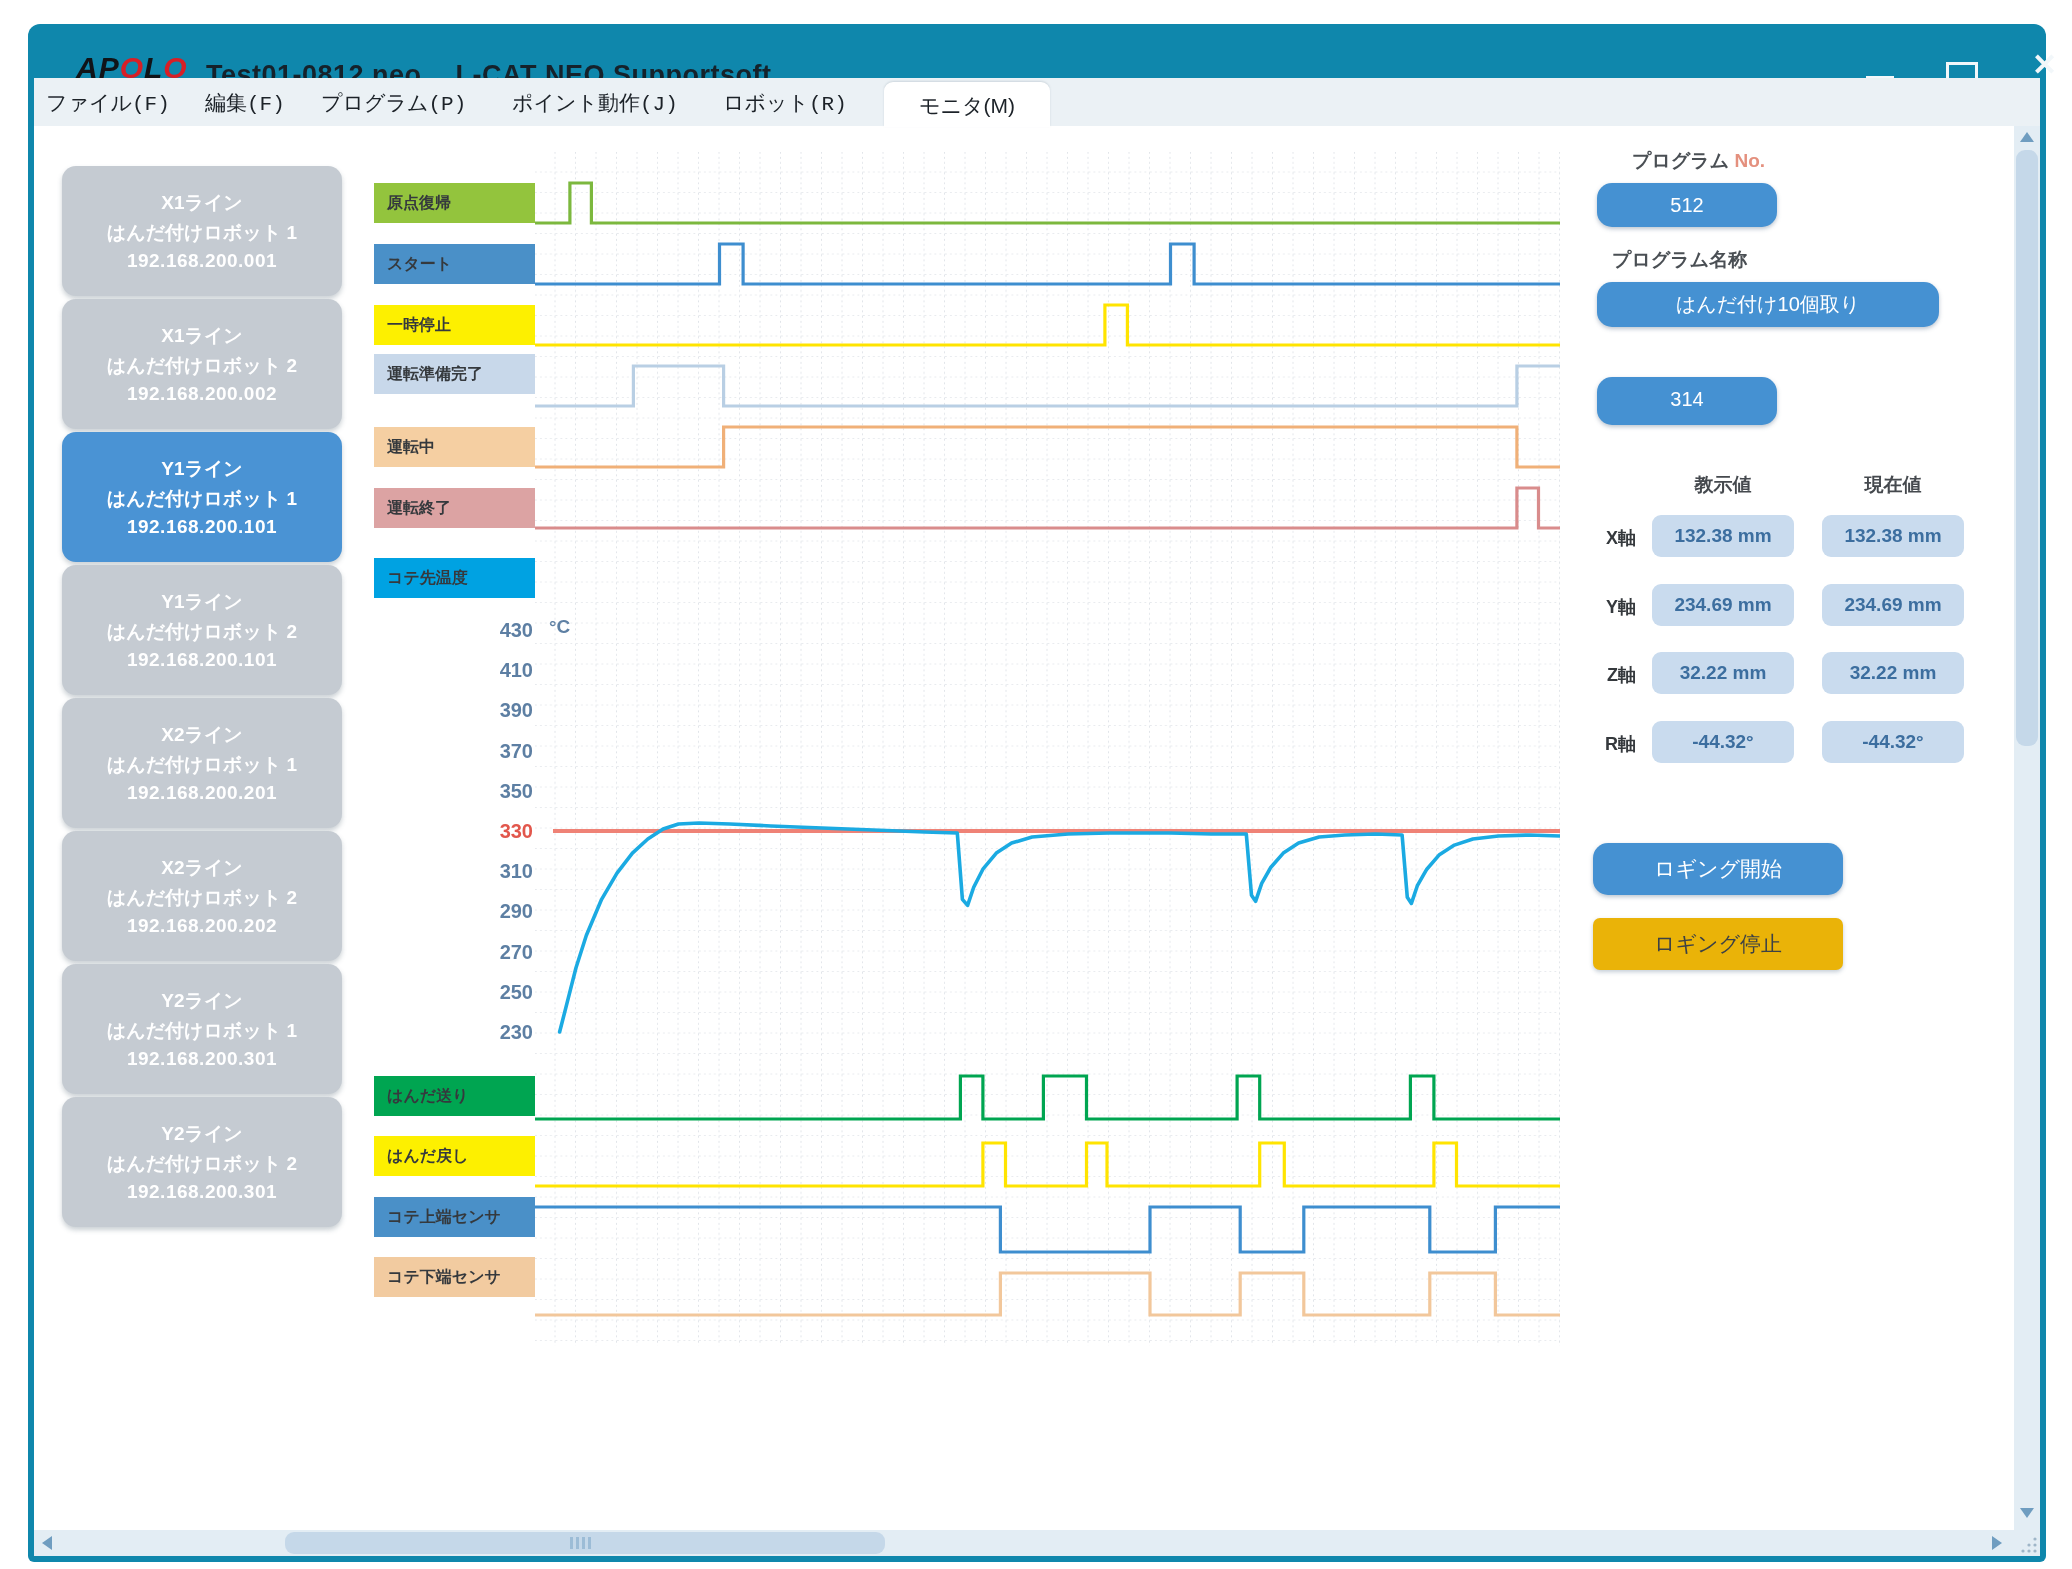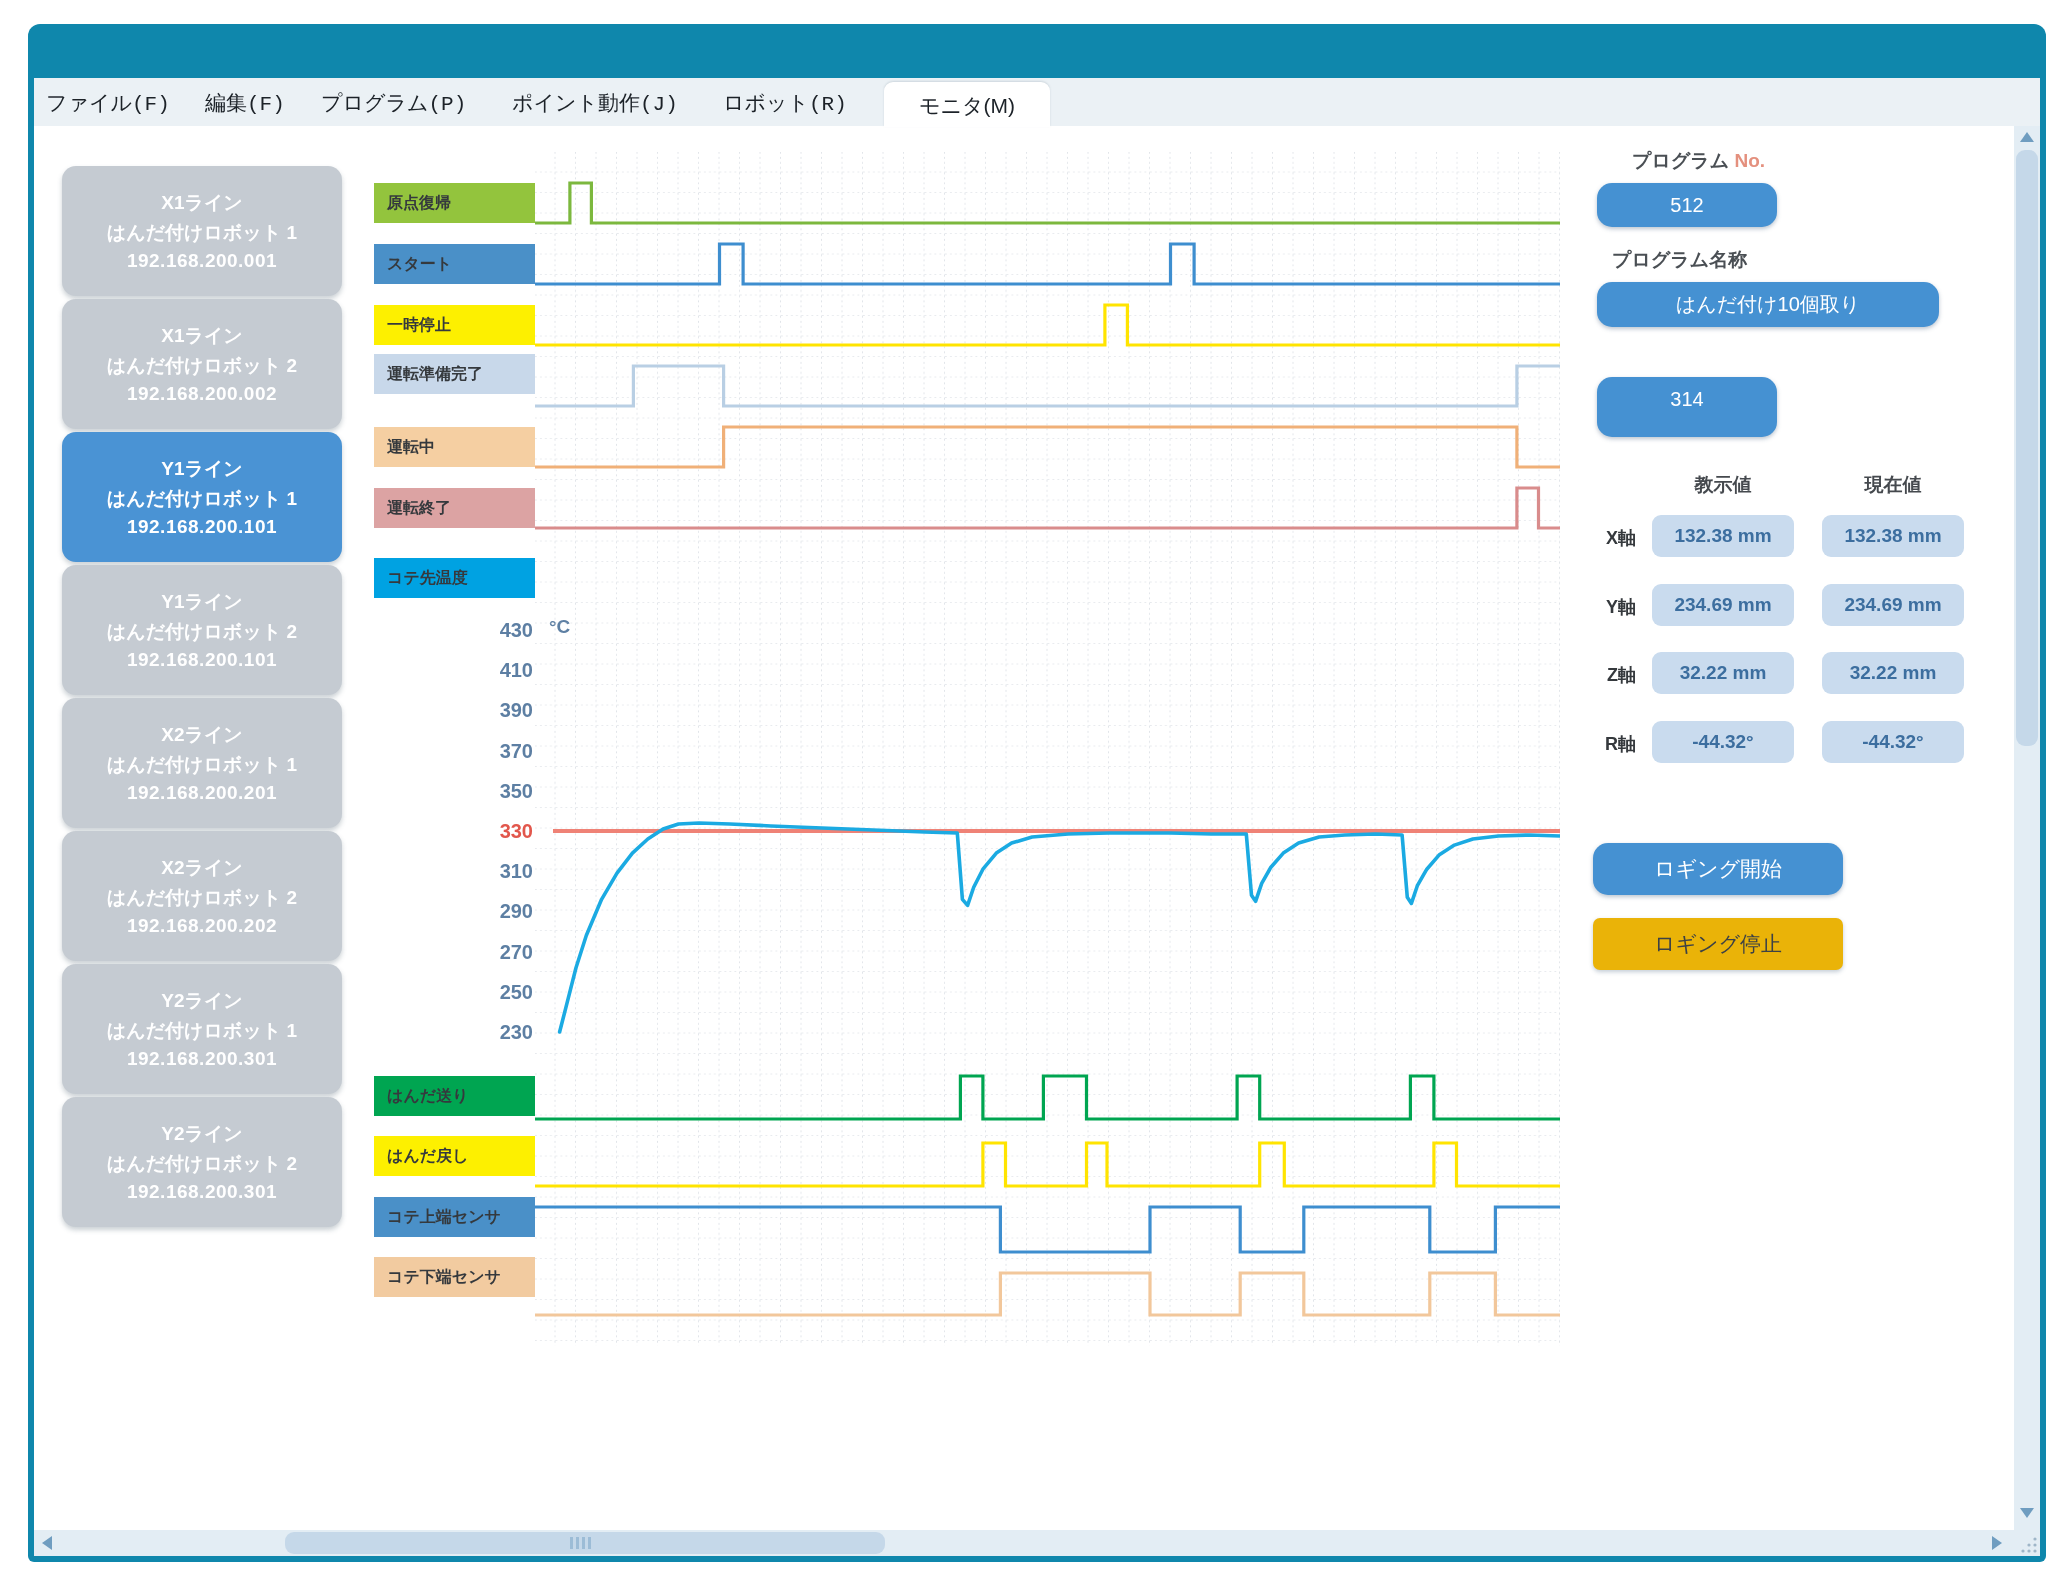--- a/index.html
+++ b/index.html
@@ -65,20 +65,32 @@
   .corner{position:absolute;left:2014px;top:1530px;width:26px;height:26px;background:#e3edf4;}
   .corner svg{position:absolute;right:2px;bottom:2px;}
 </style>
 </head>
 <body>
 
 <div id="app">
 
   <div class="win"></div>
 
+  <div class="titlebar">
+    <div class="logo">
+      <div class="main"><span class="blk">AP</span><span class="red">O</span><span class="blk">L</span><span class="red">O</span></div>
+      <div class="sub">APOLLO SEIKO</div>
+    </div>
+    <div class="title">
+      <span>Test01-0812.neo</span><span class="gap"></span><span>L-CAT NEO Supportsoft</span>
+    </div>
+    <div class="winbtn abs minbar"></div>
+    <div class="winbtn abs maxrect"></div>
+    <div class="winbtn abs closex">✕</div>
+  </div>
 
   <div class="menubar">
       <div class="menuitem" style="left: 12px;">ファイル(F)</div>
       <div class="menuitem" style="left: 171px;">編集(F)</div>
       <div class="menuitem" style="left: 287px;">プログラム(P)</div>
       <div class="menuitem" style="left: 478px;">ポイント動作(J)</div>
       <div class="menuitem" style="left: 689px;">ロボット(R)</div>
     </div>
   <div class="tab-active">モニタ(M)</div>
 
@@ -170,21 +182,21 @@
         <path d="M0 1163 H465.4 V1121 H615.0 V1163 H705.2 V1121 H768.8 V1163 H894.8 V1121 H960.4 V1163 H1025" fill="none" stroke="#f2c79b" stroke-width="3.2"></path>
         <polyline points="24.6,880.0 30.8,855.9 41.0,815.7 51.3,783.5 66.6,747.3 82.0,721.2 97.4,701.1 112.8,687.0 128.1,677.0 143.5,672.0 164.0,671.0 194.8,672.0 235.8,674.0 287.0,676.0 338.3,678.0 389.5,680.0 422.3,681.0 427.4,747.3 432.6,753.4 438.7,735.3 447.9,717.2 461.3,701.1 476.6,691.1 497.1,685.0 533.0,682.0 574.0,681.0 635.5,681.0 676.5,682.0 711.3,682.0 716.5,743.3 720.6,749.3 726.7,731.3 735.9,715.2 748.3,701.1 763.6,691.1 784.1,685.0 809.8,683.0 840.5,682.0 867.1,683.0 872.3,745.3 876.4,751.4 882.5,733.3 891.8,717.2 904.0,703.1 919.4,693.1 937.9,687.0 963.5,684.0 994.3,683.0 1025.0,684.0" fill="none" stroke="#1baae2" stroke-width="3.6" stroke-linejoin="round" stroke-linecap="round"></polyline>
       </svg>
     </div>
   <div id="rightpanel">
       <div class="rp-label" style="left: 1632px; top: 148px;"><span>プログラム</span><span class="sfx"> No.</span></div>
       <div class="blue-btn" style="left: 1597px; top: 183px; width: 180px; height: 44px; line-height: 44px; font-size: 20px;">512</div>
       <div class="rp-label" style="left: 1612px; top: 247px;"><span>プログラム名称</span></div>
       <div class="blue-btn" style="left: 1597px; top: 282px; width: 342px; height: 45px; line-height: 45px; font-size: 20px;">はんだ付け10個取り</div>
       <div class="rp-label" style="left: 1638px; top: 344px; margin-top: 42px;"><span>ステップ</span><span class="sfx"> No.</span></div>
-      <div class="blue-btn" style="left: 1597px; top: 377px; width: 180px; height: 60px; line-height: 44px; font-size: 20px;">314</div>
+      <div class="blue-btn" style="left: 1597px; top: 377px; width: 180px; height: 48px; line-height: 44px; font-size: 20px;">314</div>
       <div class="hdr" style="left: 1652px; top: 472px;">教示値</div>
       <div class="hdr" style="left: 1822px; top: 472px;">現在値</div>
       <div class="axname" style="left: 1592px; top: 526px;">X軸</div>
       <div class="valbox" style="left: 1652px; top: 515px;">132.38 mm</div>
       <div class="valbox" style="left: 1822px; top: 515px;">132.38 mm</div>
       <div class="axname" style="left: 1592px; top: 594.5px;">Y軸</div>
       <div class="valbox" style="left: 1652px; top: 583.5px;">234.69 mm</div>
       <div class="valbox" style="left: 1822px; top: 583.5px;">234.69 mm</div>
       <div class="axname" style="left: 1592px; top: 663px;">Z軸</div>
       <div class="valbox" style="left: 1652px; top: 652px;">32.22 mm</div>

